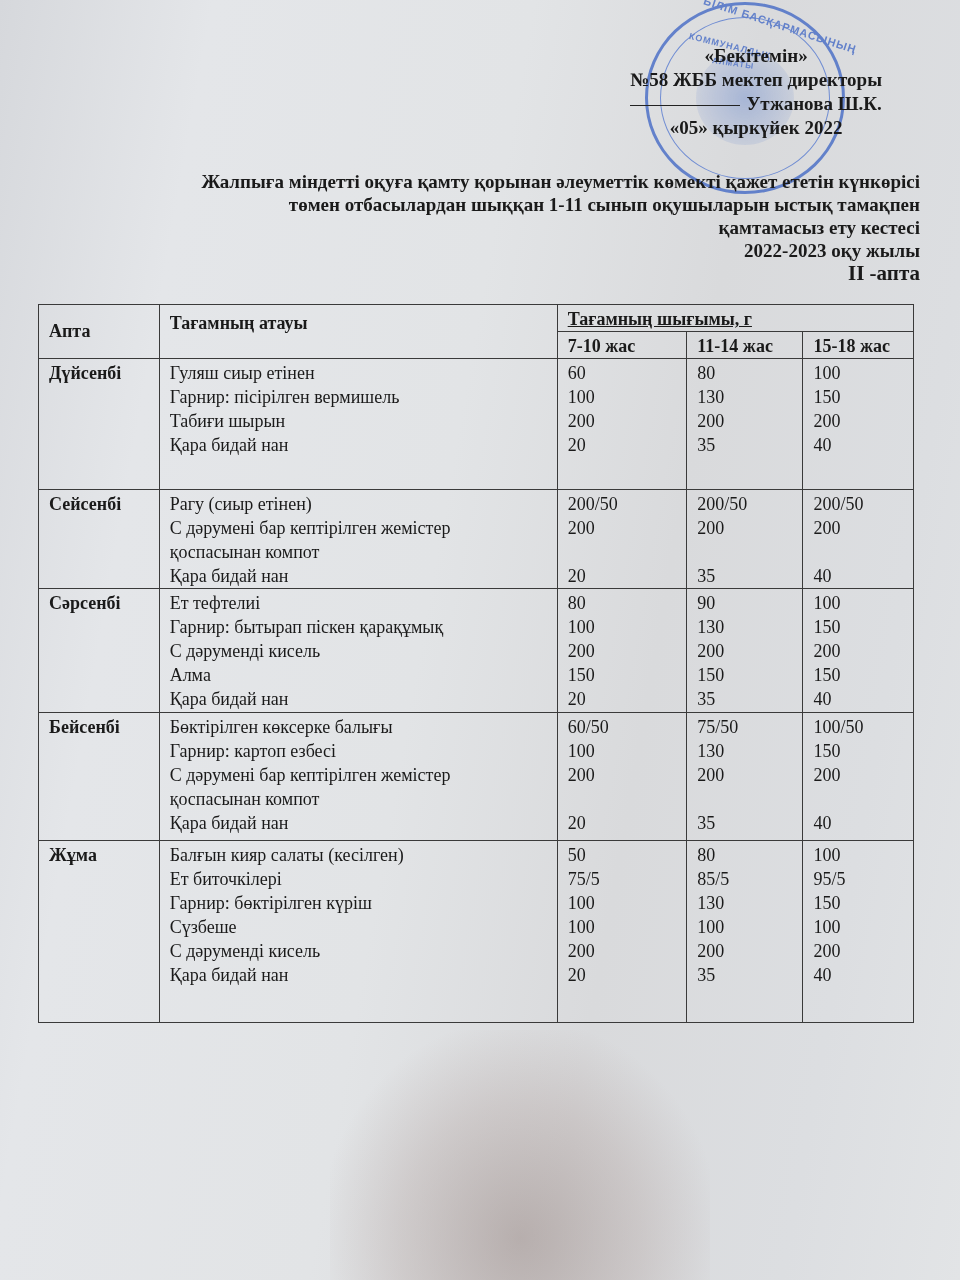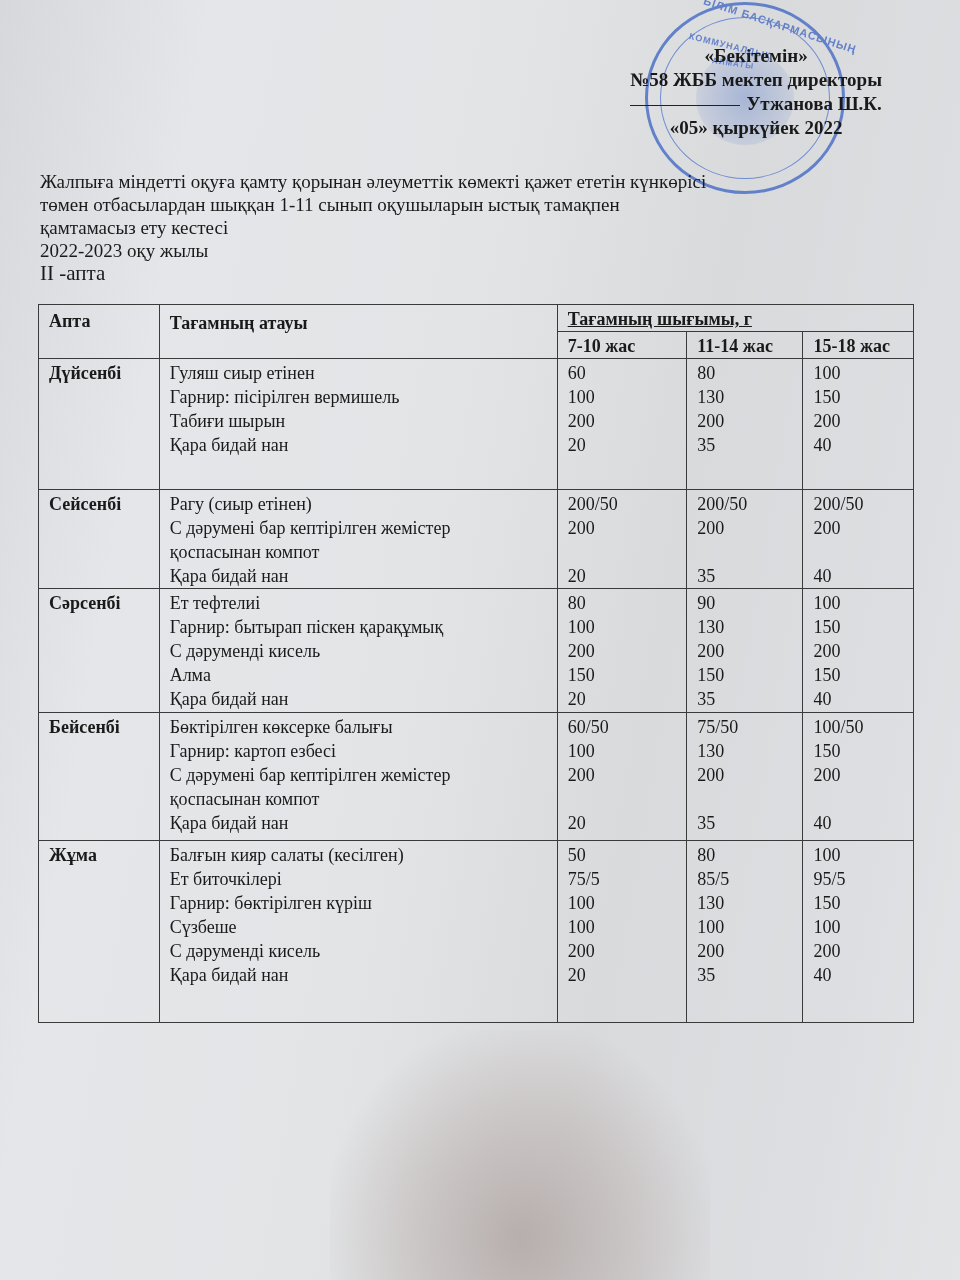--- a/index.html
+++ b/index.html
@@ -75,22 +75,22 @@
       border-bottom: 1.5px solid #222;
       margin-right: 6px;
       vertical-align: 4px;
     }
     
     .title {
       position: absolute;
       left: 40px;
       width: 880px;
       top: 170px;
-      text-align: left;
-      font-weight: normal;
+      text-align: right;
+      font-weight: bold;
       font-size: 19px;
       line-height: 23px;
     }
     .subtitle-week {
       font-size: 21px;
     }
     
     .menu-table {
       position: absolute;
       left: 38px;
@@ -158,21 +158,21 @@
 <table class="menu-table">
   <colgroup>
     <col class="col-day">
       <col class="col-dish">
       <col class="col-a">
       <col class="col-b">
       <col class="col-c">
   </colgroup>
   <thead>
     <tr>
-      <th rowspan="2" style="padding-top:4px;margin-left:28px;">Апта</th>
+      <th rowspan="2" style="padding-top:14px;margin-left:28px;">Апта</th>
       <th rowspan="2" style="padding-top:6px;">Тағамның атауы</th>
       <th colspan="3" class="head-main">Тағамның шығымы, г</th>
     </tr>
     <tr>
       <th class="head-sub">7-10 жас</th>
       <th class="head-sub">11-14 жас</th>
       <th class="head-sub">15-18 жас</th>
     </tr>
   </thead>
   <tbody>

